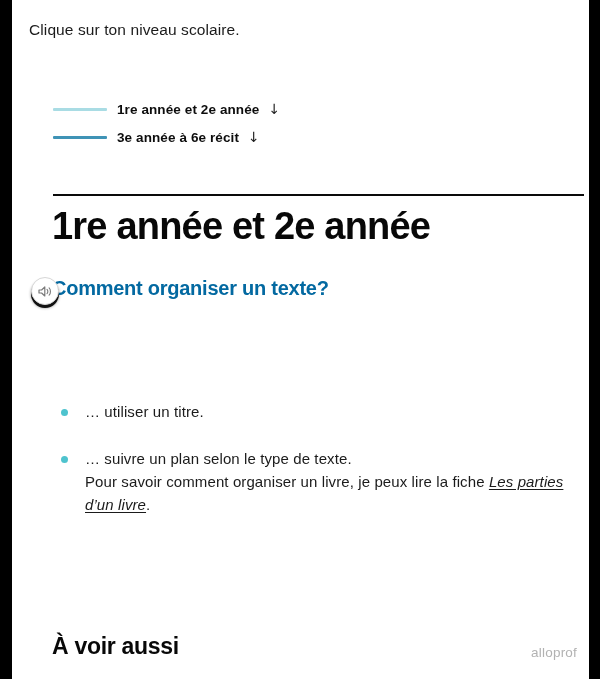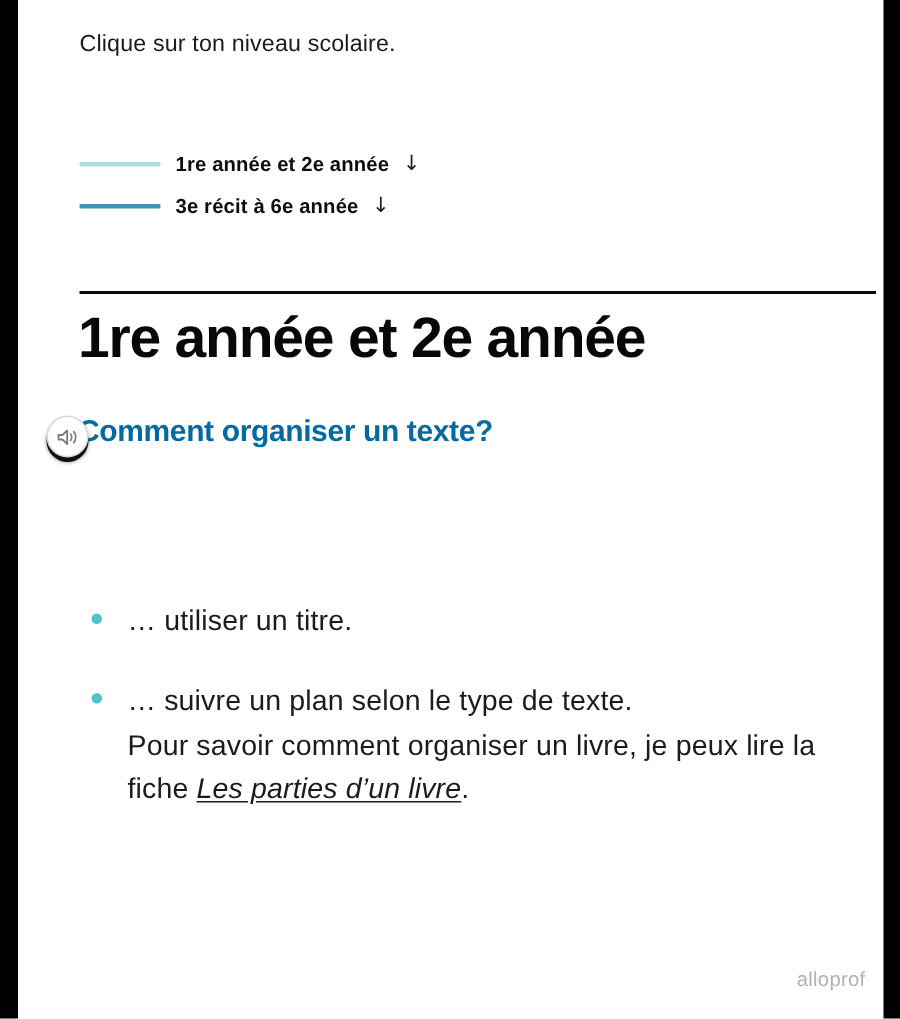--- a/index.html
+++ b/index.html
@@ -42,21 +42,21 @@
     background: #ffffff;
     overflow: hidden;
   }
 
   
   .intro {
     font-size: 15.5px;
     line-height: 1.45;
     color: #1b1b1b;
     margin: 0;
-    padding: 19px 0 0 41px;
+    padding: 19px 0 0 17px;
     letter-spacing: .1px;
   }
 
   
   .level-nav {
     margin: 0;
     padding: 0;
     list-style: none;
     position: absolute;
     left: 41px;
@@ -179,21 +179,21 @@
     content: "";
     position: absolute;
     left: 8px;
     top: 9px;
     width: 7px;
     height: 7px;
     border-radius: 50%;
     background: #4ec3ce;
   }
   .point-line {
-    font-size: 19px;
+    font-size: 15px;
     line-height: 1.54;
     color: #1b1b1b;
     letter-spacing: .1px;
   }
   .doc-link {
     font-style: italic;
     font-weight: 500;
     text-decoration: underline;
     text-underline-offset: 2px;
     color: #1b1b1b;
@@ -234,21 +234,21 @@
     <p class="intro">Clique sur ton niveau scolaire.</p>
 
     <ul class="level-nav">
       <li class="level-row">
         <span class="level-rule" style="background: rgb(169, 220, 228);"></span>
         <span class="level-label">1re année et 2e année</span>
         <span class="level-arrow">↓</span>
       </li>
       <li class="level-row">
         <span class="level-rule" style="background: rgb(63, 147, 182);"></span>
-        <span class="level-label">3e récit à 6e année</span>
+        <span class="level-label">3e année à 6e récit</span>
         <span class="level-arrow">↓</span>
       </li>
     </ul>
 
     <hr class="section-rule">
 
     <h1 class="grade-title">1re année et 2e année</h1>
 
     <div class="audio-btn">
       <svg width="15" height="13" viewBox="0 0 15 13" aria-hidden="true">
@@ -267,16 +267,17 @@
         <div class="point-line">… utiliser un titre.</div>
       </li>
 
       <li class="point">
         <div class="point-line">… suivre un plan selon le type de texte.</div>
         <div class="point-line"><span>Pour savoir comment organiser un livre, je peux lire la fiche </span><span class="doc-link">Les parties d’un livre</span><span>.</span></div>
       </li>
 
     </ul>
 
+    <h2 class="also-head">À voir aussi</h2>
     <div class="brand">alloprof</div>
 
   </div>
 </div>
 
 </body></html>

